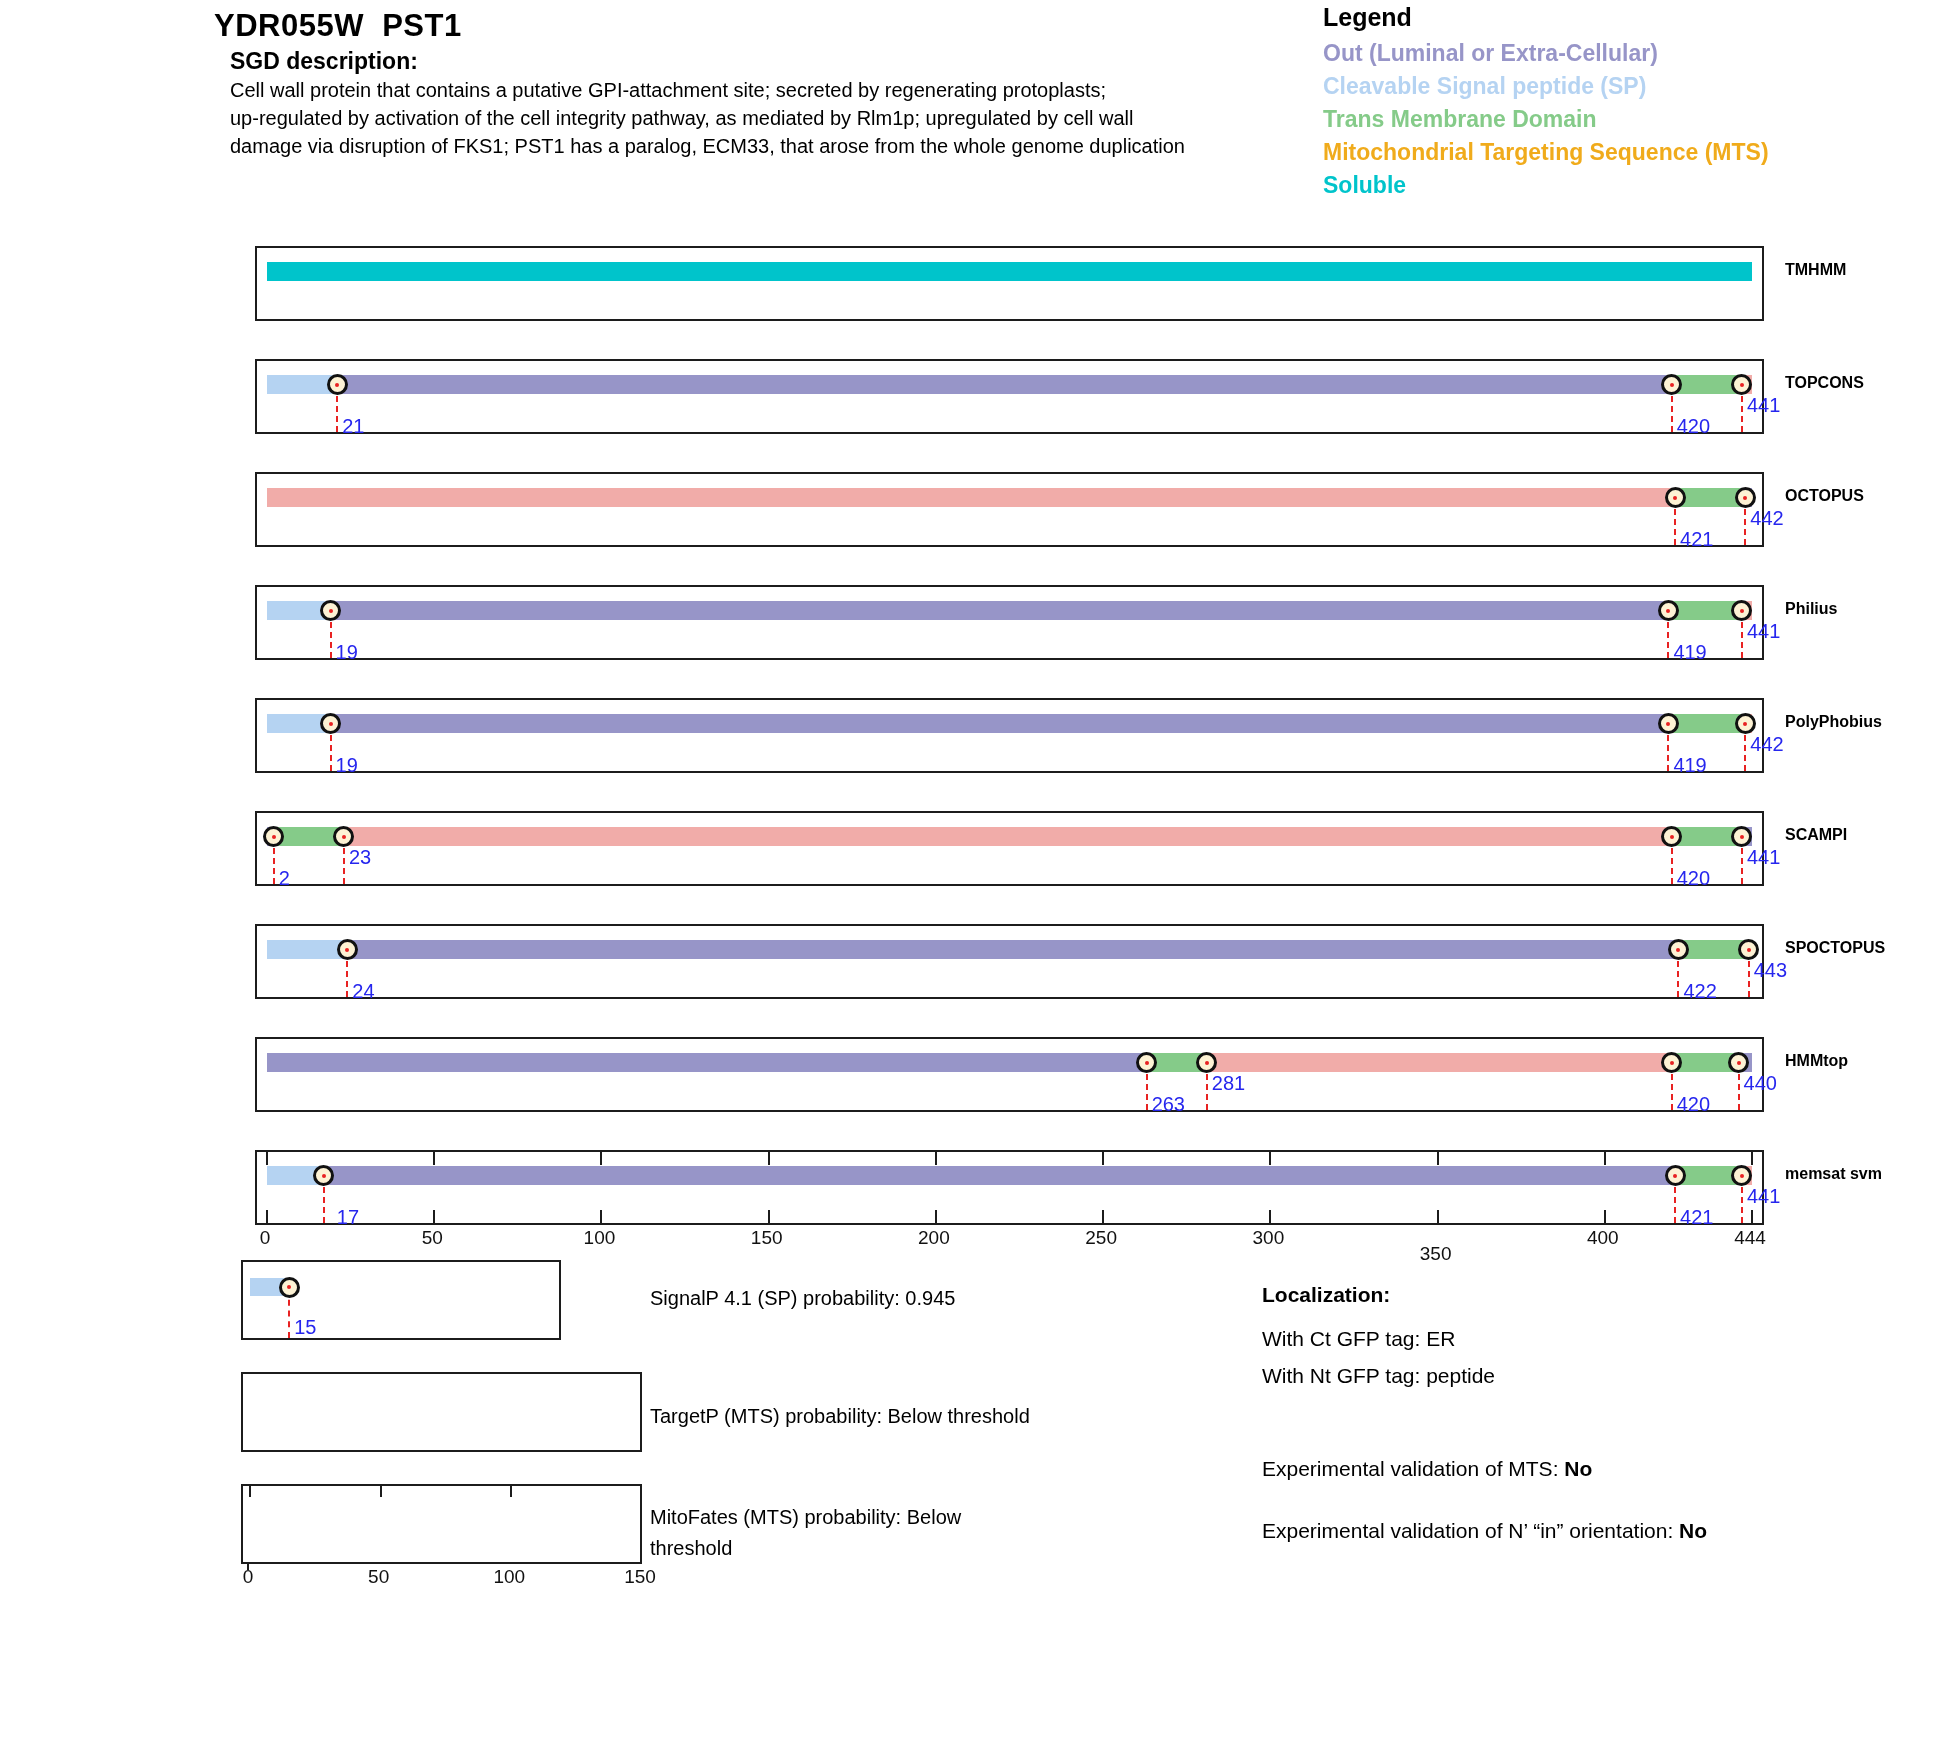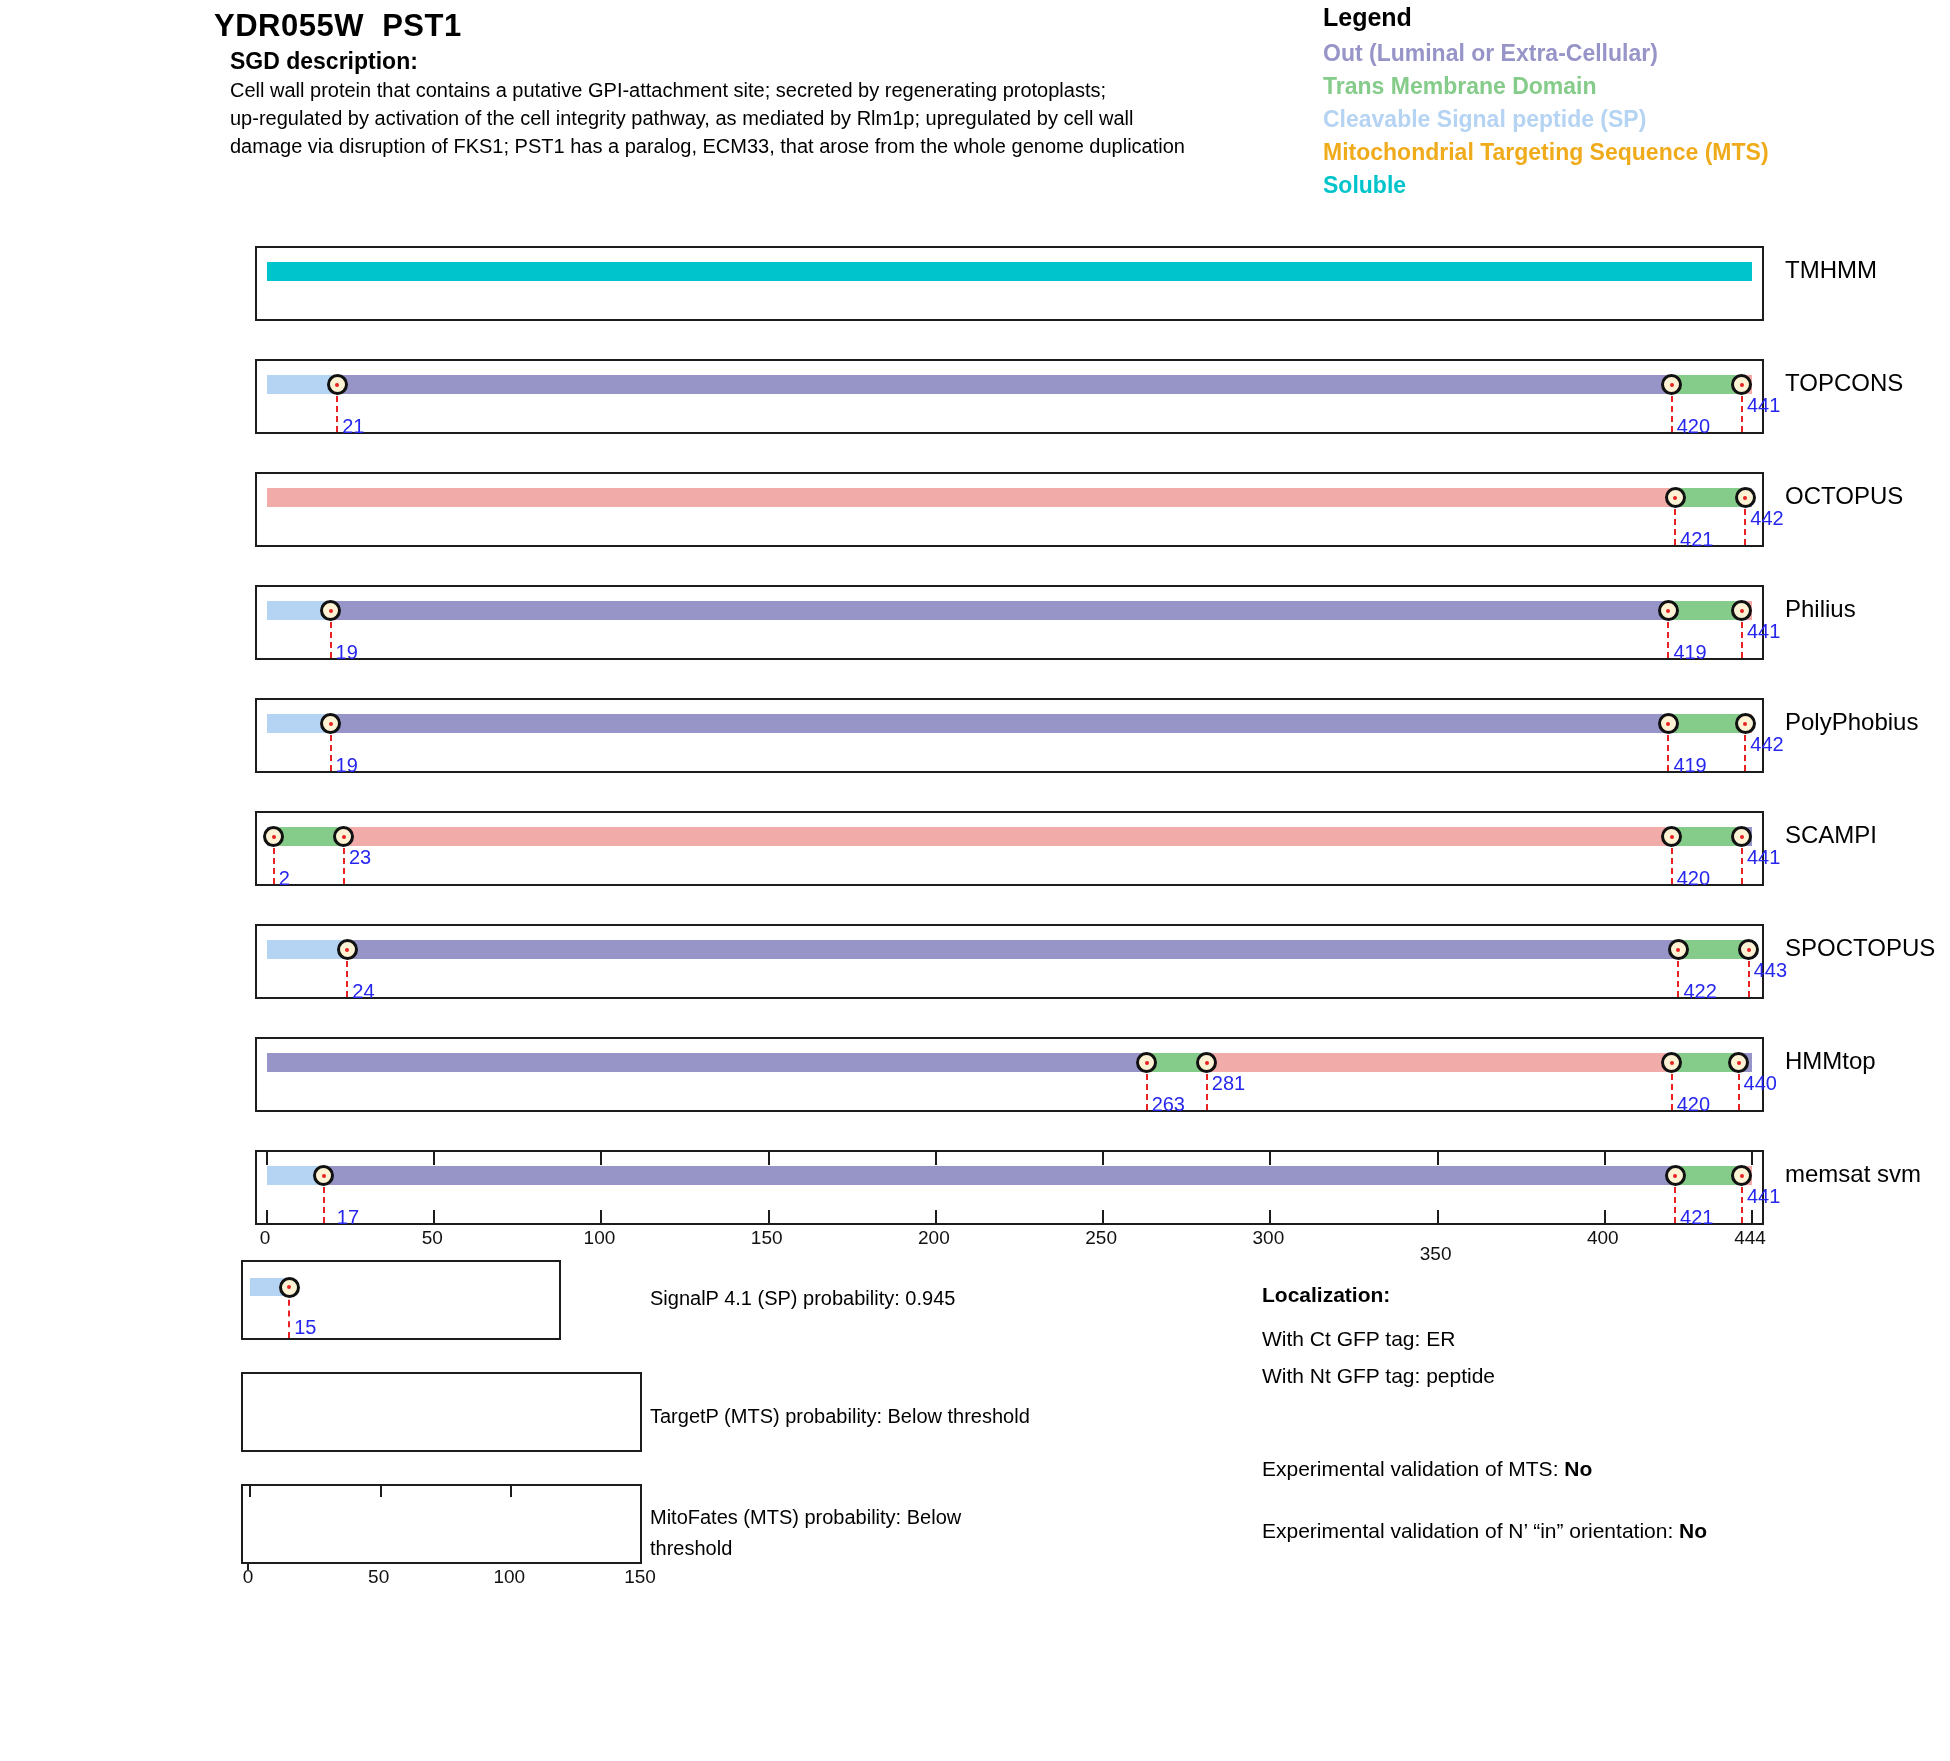--- a/index.html
+++ b/index.html
@@ -10,21 +10,21 @@
   .legend{position:absolute;left:1323px;top:2px;}
   .legend-title{font-size:25px;font-weight:bold;line-height:30px;margin-bottom:5px;}
   .legend-item{font-size:23px;font-weight:bold;line-height:33px;white-space:nowrap;}
   .box{position:absolute;border:2px solid #1c1c1c;background:#fff;box-sizing:border-box;}
   .seg{position:absolute;top:14px;height:19px;}
   .seg2{position:absolute;top:16px;height:18px;}
   .marker{position:absolute;box-sizing:border-box;width:21px;height:21px;border:3px solid #111;border-radius:50%;background:#fdf2d4;}
   .marker::after{content:'';position:absolute;left:50%;top:50%;width:4px;height:4px;margin:-2px 0 0 -2px;border-radius:50%;background:#e82222;}
   .dash{position:absolute;width:0;border-left:2px dashed #e82222;}
   .plabel{position:absolute;font-size:20px;color:#2626ee;white-space:nowrap;}
-  .tracklabel{position:absolute;font-size:24px;font-weight:normal;transform:translateY(-50%);white-space:nowrap;}
+  .tracklabel{position:absolute;font-size:16px;font-weight:bold;transform:translateY(-50%);white-space:nowrap;}
   .tick{position:absolute;width:2px;background:#1c1c1c;}
   .axis-label{position:absolute;font-size:19px;color:#111;transform:translateX(-50%);}
   .problabel{position:absolute;font-size:20px;line-height:31px;}
   .probline{white-space:nowrap;}
   .info-line{position:absolute;left:1262px;font-size:21px;white-space:nowrap;}
   .bold{font-weight:bold;}
 </style>
 </head>
 <body>
 
@@ -33,22 +33,22 @@
 <div class="desc">
   <div>Cell wall protein that contains a putative GPI-attachment site; secreted by regenerating protoplasts;</div>
   <div>up-regulated by activation of the cell integrity pathway, as mediated by Rlm1p; upregulated by cell wall</div>
   <div>damage via disruption of FKS1; PST1 has a paralog, ECM33, that arose from the whole genome duplication</div>
 </div>
 
 <div class="legend">
   <div class="legend-title">Legend</div>
   <div>
       <div class="legend-item" style="color: rgb(151, 149, 200);">Out (Luminal or Extra-Cellular)</div>
+      <div class="legend-item" style="color: rgb(181, 211, 242);">Cleavable Signal peptide (SP)</div>
       <div class="legend-item" style="color: rgb(133, 203, 137);">Trans Membrane Domain</div>
-      <div class="legend-item" style="color: rgb(181, 211, 242);">Cleavable Signal peptide (SP)</div>
       <div class="legend-item" style="color: rgb(240, 171, 27);">Mitochondrial Targeting Sequence (MTS)</div>
       <div class="legend-item" style="color: rgb(0, 196, 203);">Soluble</div>
     </div>
 </div>
 
 <div>
     <div class="box" style="left: 255px; top: 246px; width: 1509px; height: 75px;">
       <div class="seg" style="left: 10px; width: 1485px; background: rgb(0, 196, 203);"></div>
     </div>
     <div class="tracklabel" style="left: 1785px; top: 270px;">TMHMM</div>

